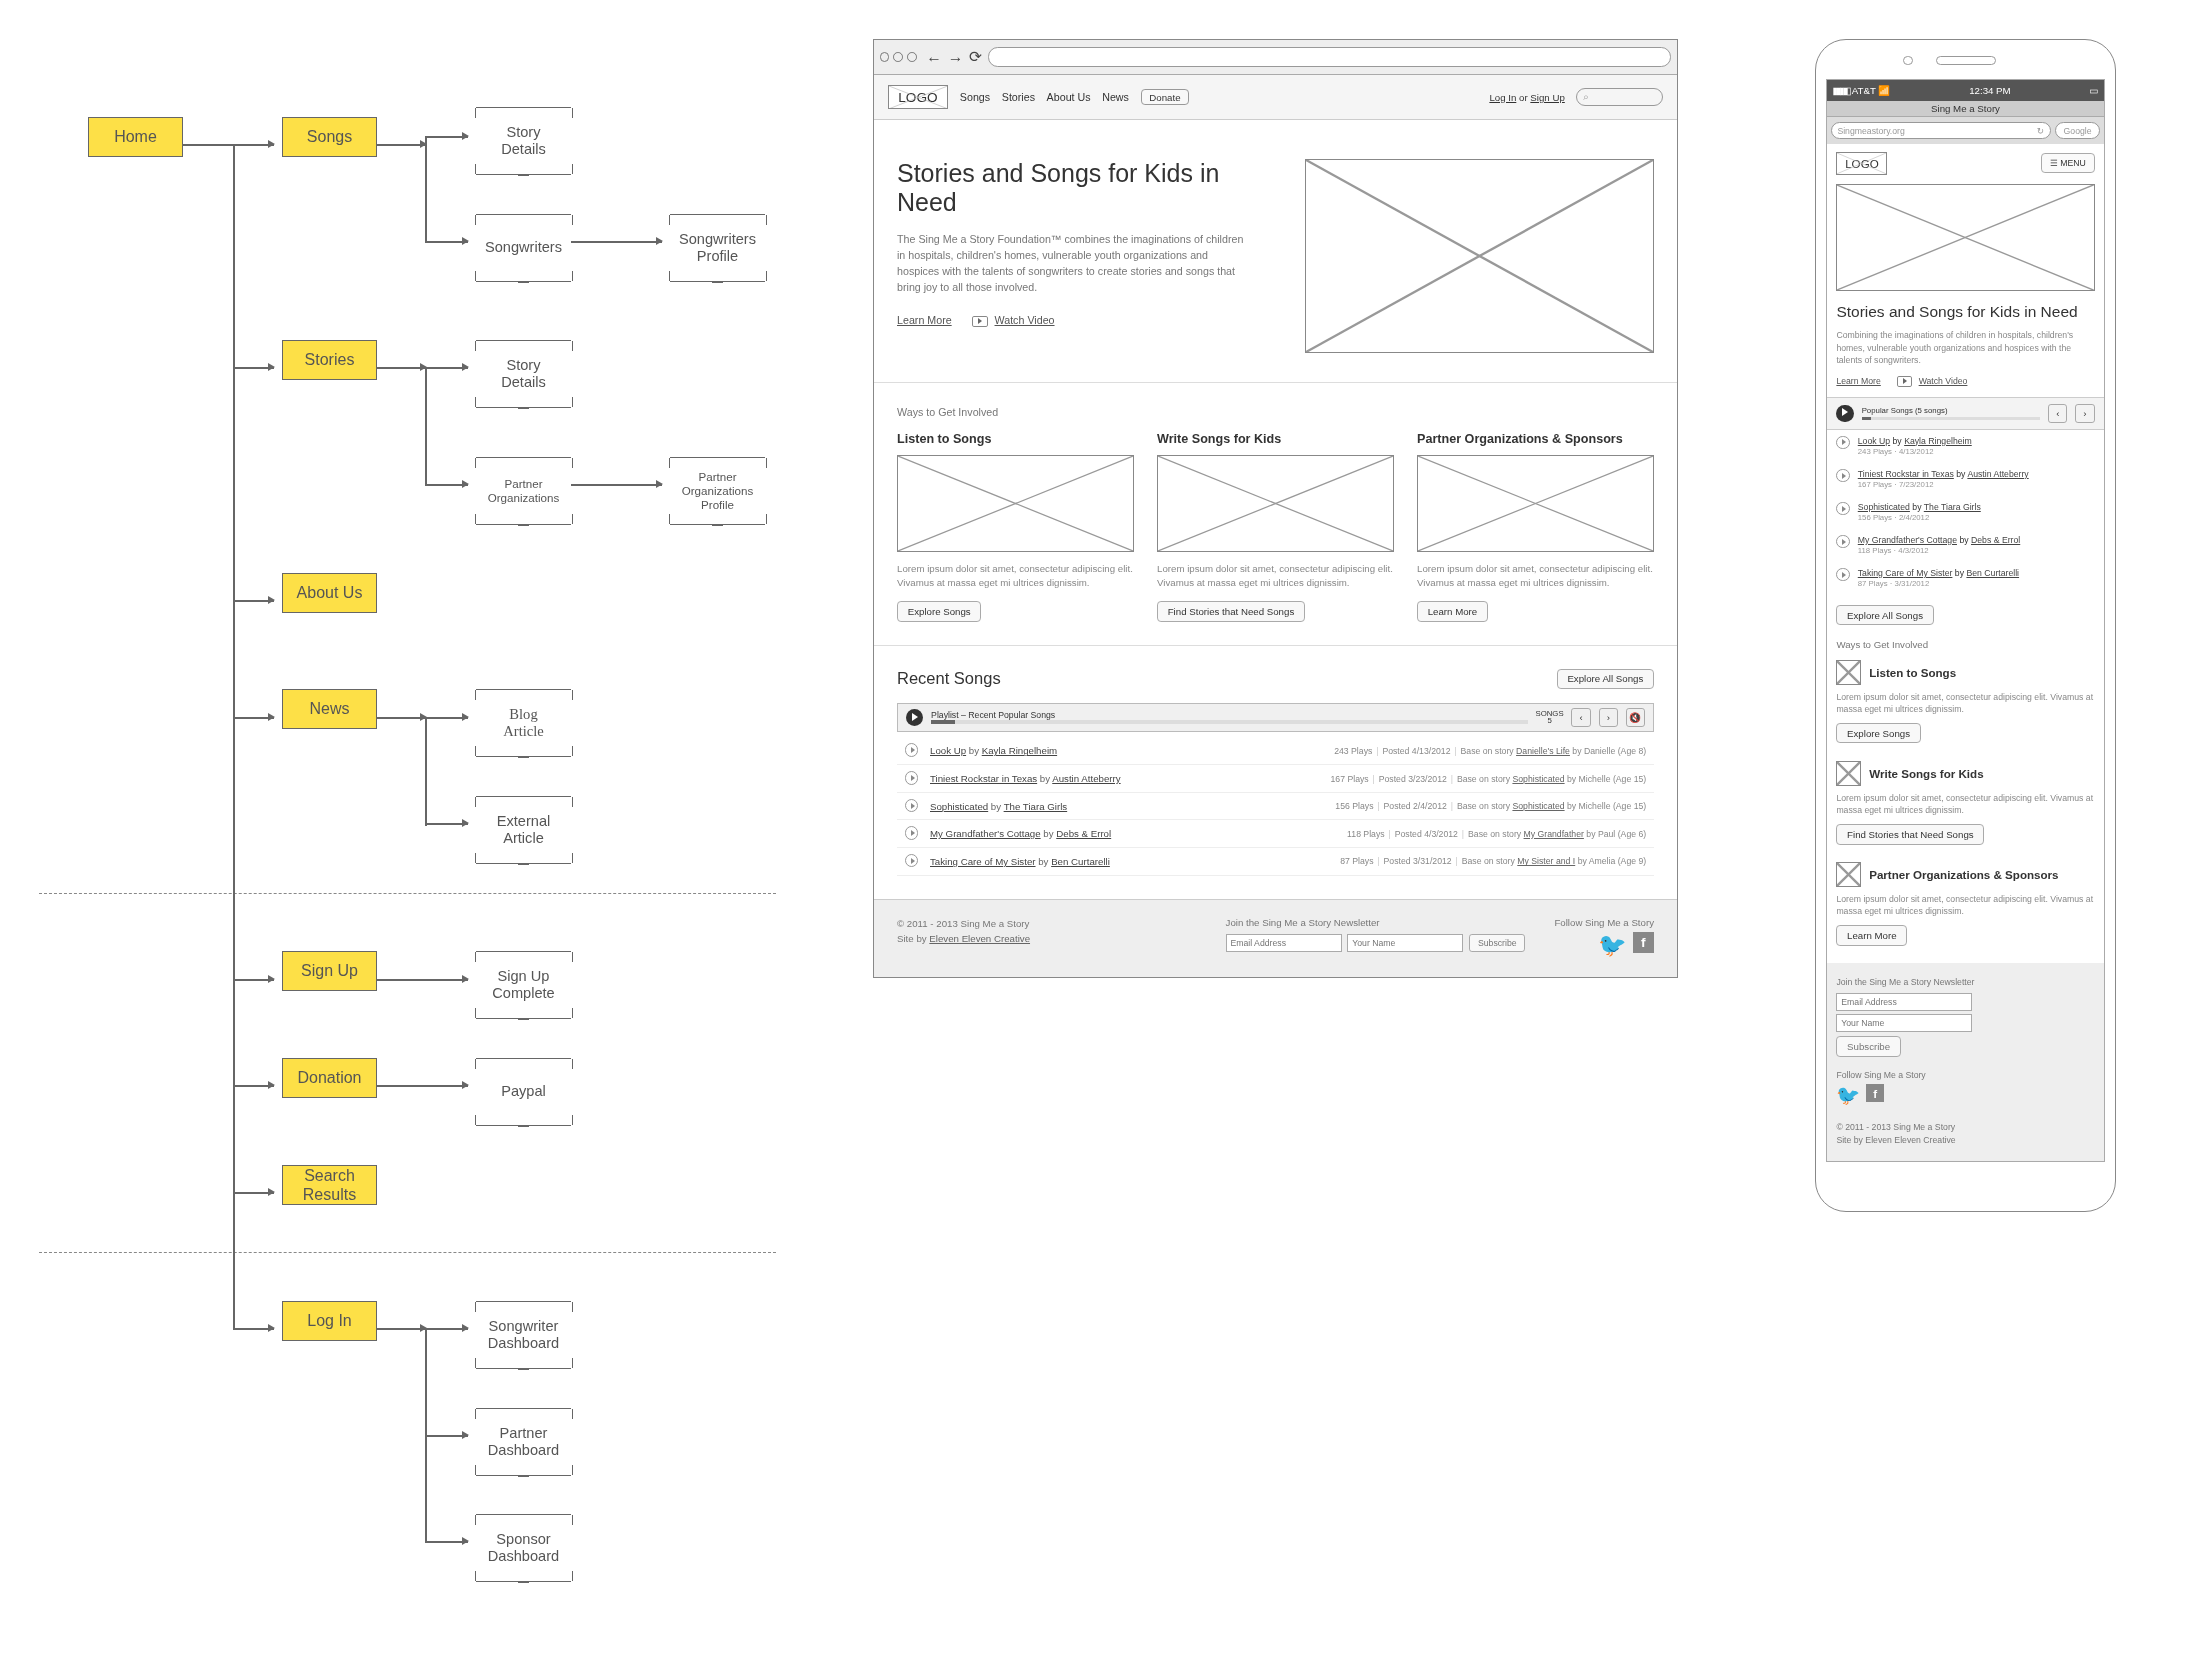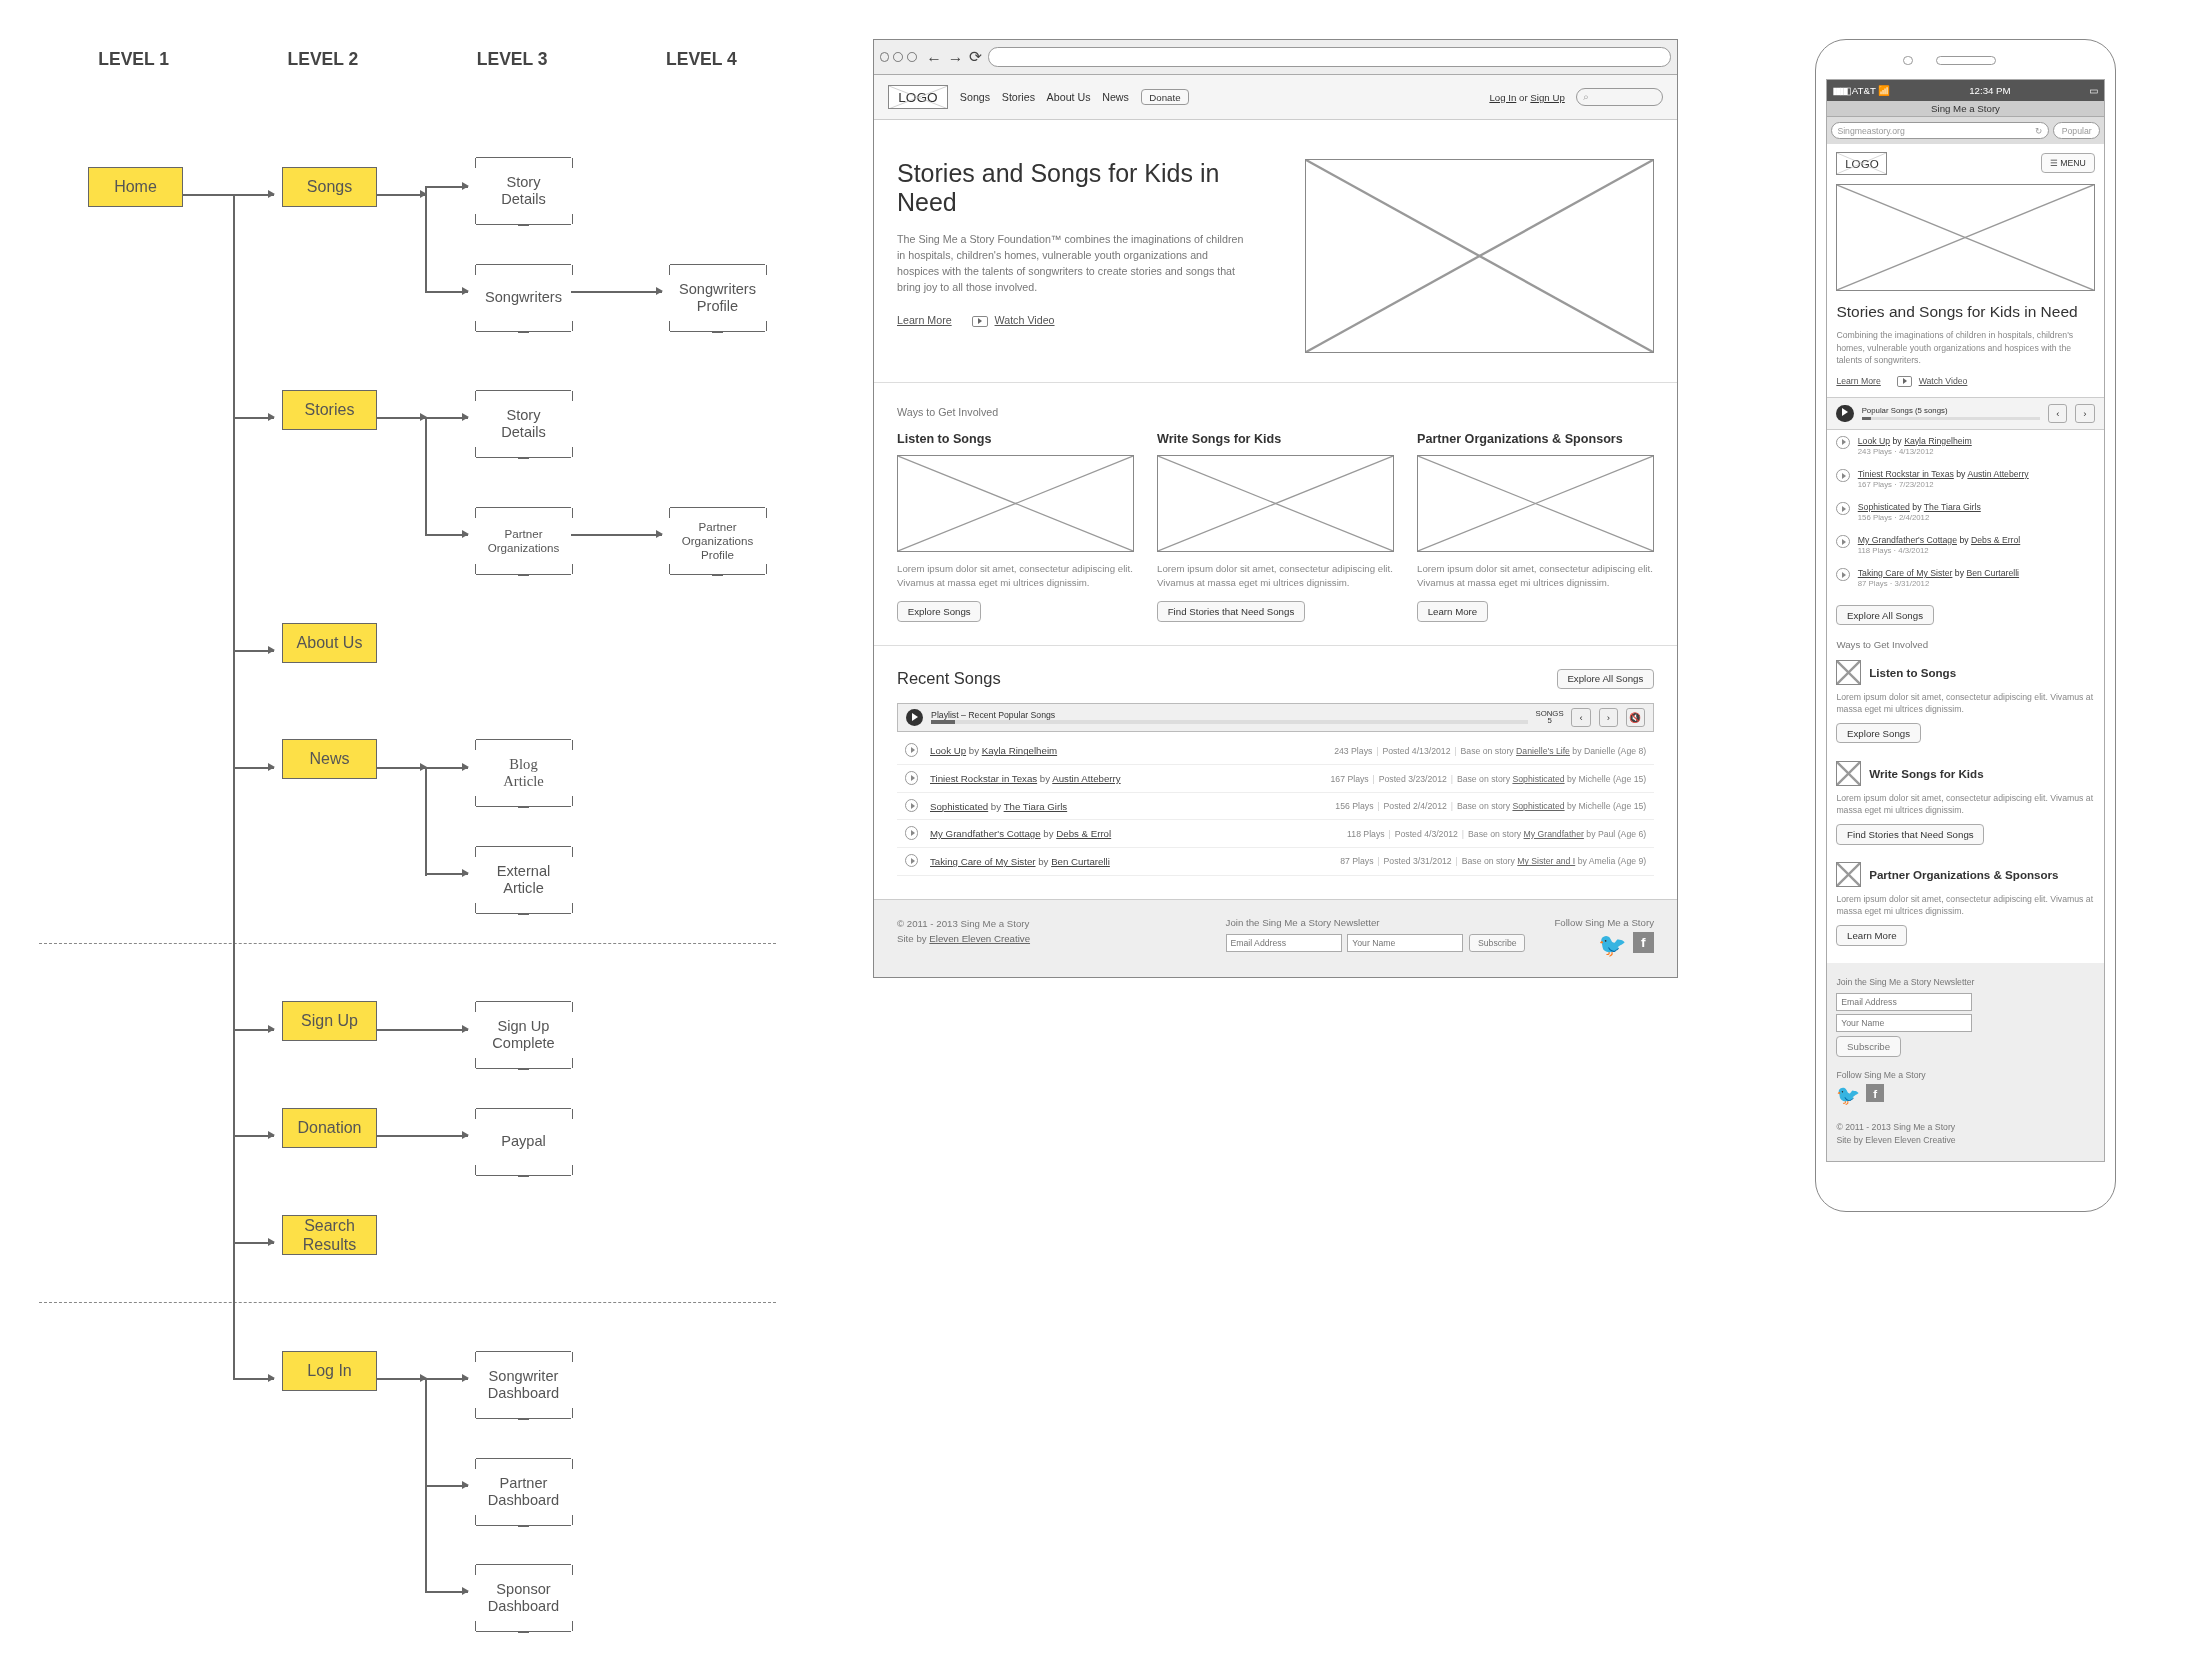--- a/index.html
+++ b/index.html
@@ -331,26 +331,20 @@
     display:block; width:136px; border:1px solid #aaa; font-size:8.7px;
     padding:2.9px 3.9px; margin-bottom:3.9px; background:#fff;
   }
   .mobile-footer .follow-title { margin:13.6px 0 3.9px; }
   .mobile-footer .copy { margin-top:13.6px; line-height:1.5; }
 </style>
 </head>
 <body>
 
 <div class="sitemap">
-  <div class="level-headers">
-    <div>LEVEL 1</div>
-    <div>LEVEL 2</div>
-    <div>LEVEL 3</div>
-    <div>LEVEL 4</div>
-  </div>
   <div class="sitemap-canvas">
 
     <div class="sm-box" style="left:49px; top:68px;">Home</div>
 
     <div class="sm-box" style="left:243px; top:68px;">Songs</div>
     <div class="sm-subbox" style="left:437px; top:58px;">
         <span class="br-tl"></span>
         <span class="br-bl"></span>
         <span class="br-tr"></span>
         <span class="br-br"></span>
@@ -692,21 +686,21 @@
     <span><span style="letter-spacing:-1.9px">▮▮▮▮▯</span> <span>AT&amp;T</span> 📶</span>
     <span>12:34 PM</span>
     <span>▭</span>
   </div>
   <div style="background:#ccc;text-align:center;font-size:9.7px;padding:1.9px 0;border-bottom:1px solid #aaa;">Sing Me a Story</div>
   <div class="phone-url-bar">
     <div class="url-input">
       <span>Singmeastory.org</span>
       <span>↻</span>
     </div>
-    <div class="google-pill">Popular</div>
+    <div class="google-pill">Google</div>
   </div>
   <div class="mobile-body">
     <div class="mobile-header">
       <div class="logo-box" style="padding:3.9px 7.8px;font-size:11.6px;">
         <span>LOGO</span>
         <svg viewBox="0 0 100 30" preserveAspectRatio="none">
               <line x1="0" y1="0" x2="100" y2="30" stroke="#bbb"></line>
               <line x1="100" y1="0" x2="0" y2="30" stroke="#bbb"></line>
             </svg>
       </div>

